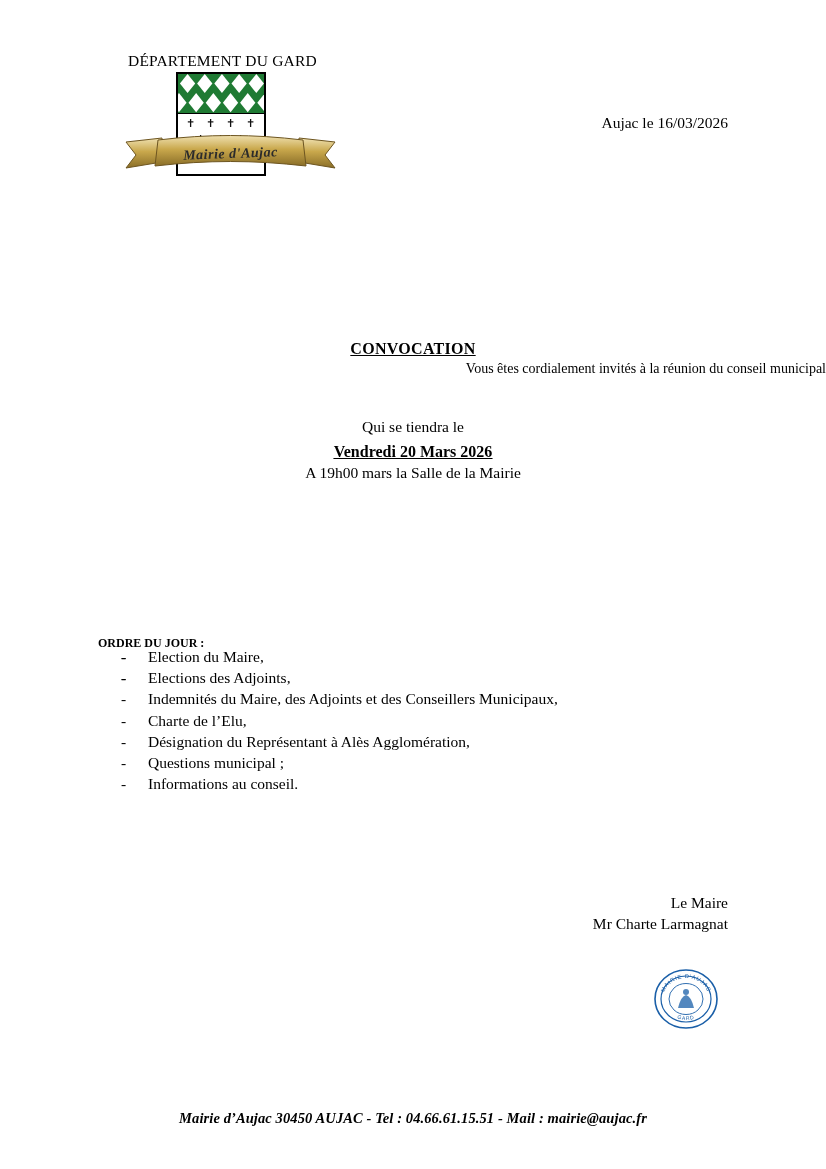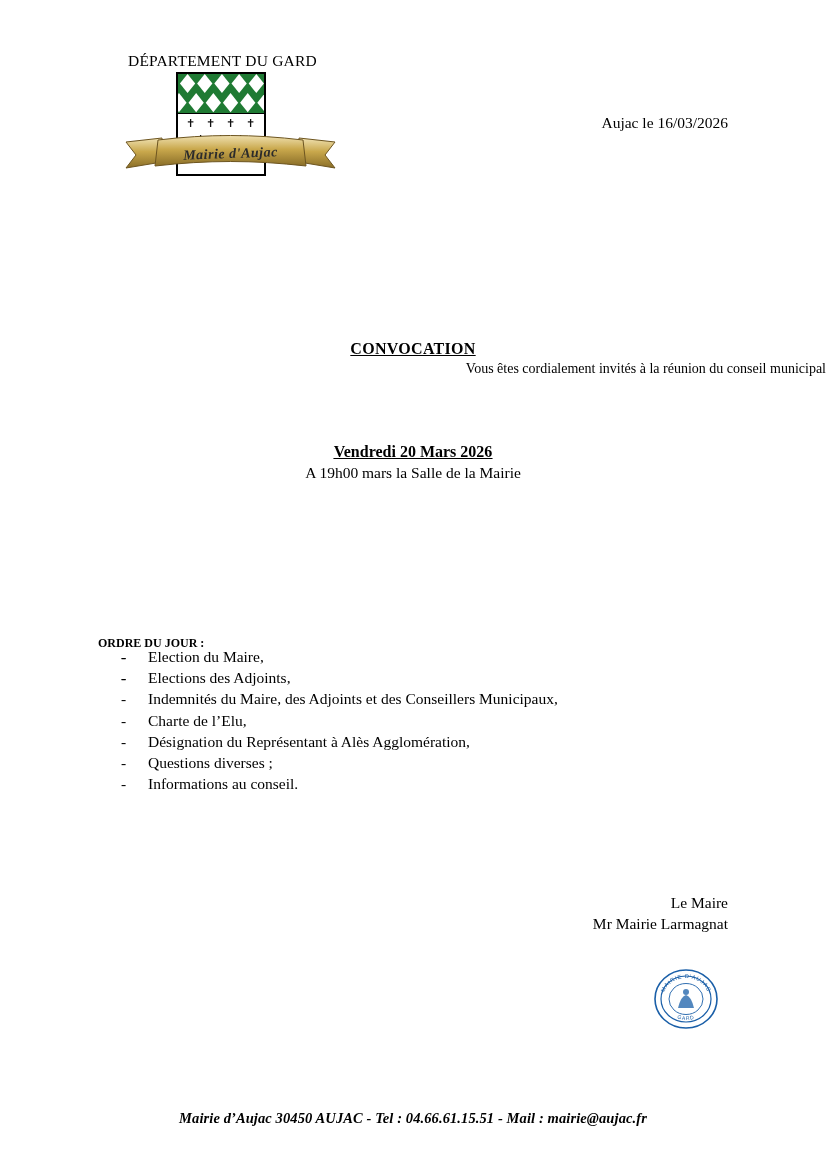--- a/index.html
+++ b/index.html
@@ -305,38 +305,39 @@
       </svg>
       <div class="ribbon-text">Mairie d'Aujac</div>
     </div>
   </div>
 
   <div class="date-line">Aujac le 16/03/2026</div>
 
   <div class="conv-title"><span>CONVOCATION</span></div>
   <div class="conv-sub">Vous êtes cordialement invités à la réunion du conseil municipal</div>
 
+  <div class="held-1">Qui se tiendra le</div>
   <div class="held-2"><span>Vendredi 20 Mars 2026</span></div>
   <div class="held-3">A 19h00 mars la Salle de la Mairie</div>
 
   <div class="agenda-title">ORDRE DU JOUR :</div>
   <ul class="agenda-list">
     <li><span class="dash">-</span></li>
     <li><span class="dash">-</span><span>Election du Maire,</span></li>
     <li><span class="dash">-</span></li>
     <li><span class="dash">-</span><span>Elections des Adjoints,</span></li>
     <li><span class="dash">-</span><span>Indemnités du Maire, des Adjoints et des Conseillers Municipaux,</span></li>
     <li><span class="dash">-</span><span>Charte de l’Elu,</span></li>
     <li><span class="dash">-</span><span>Désignation du Représentant à Alès Agglomération,</span></li>
-    <li><span class="dash">-</span><span>Questions diverses ;</span></li>
+    <li><span class="dash">-</span><span>Questions municipal ;</span></li>
     <li><span class="dash">-</span><span>Informations au conseil.</span></li>
   </ul>
 
   <div class="sign-1">Le Maire</div>
-  <div class="sign-2">Mr Mairie Larmagnat</div>
+  <div class="sign-2">Mr Charte Larmagnat</div>
 
   <div class="stamp">
     <svg width="68" height="62" viewBox="0 0 68 62">
       <ellipse cx="34" cy="31" rx="31" ry="29" fill="none" stroke="#1a5fa8" stroke-width="1.6"></ellipse>
       <ellipse cx="34" cy="31" rx="25" ry="23" fill="none" stroke="#1a5fa8" stroke-width="1.2"></ellipse>
       <ellipse cx="34" cy="31" rx="17" ry="15.5" fill="none" stroke="#1a5fa8" stroke-width="0.9"></ellipse>
       <path d="M26 40 q3 -12 8 -13 q5 1 8 13 z" fill="#1a5fa8" opacity="0.75"></path>
       <circle cx="34" cy="24" r="3" fill="#1a5fa8" opacity="0.75"></circle>
       <path id="topArc" d="M11,31 a23,21 0 0 1 46,0" fill="none"></path>
       <path id="botArc" d="M13,33 a21,19 0 0 0 42,0" fill="none"></path>

